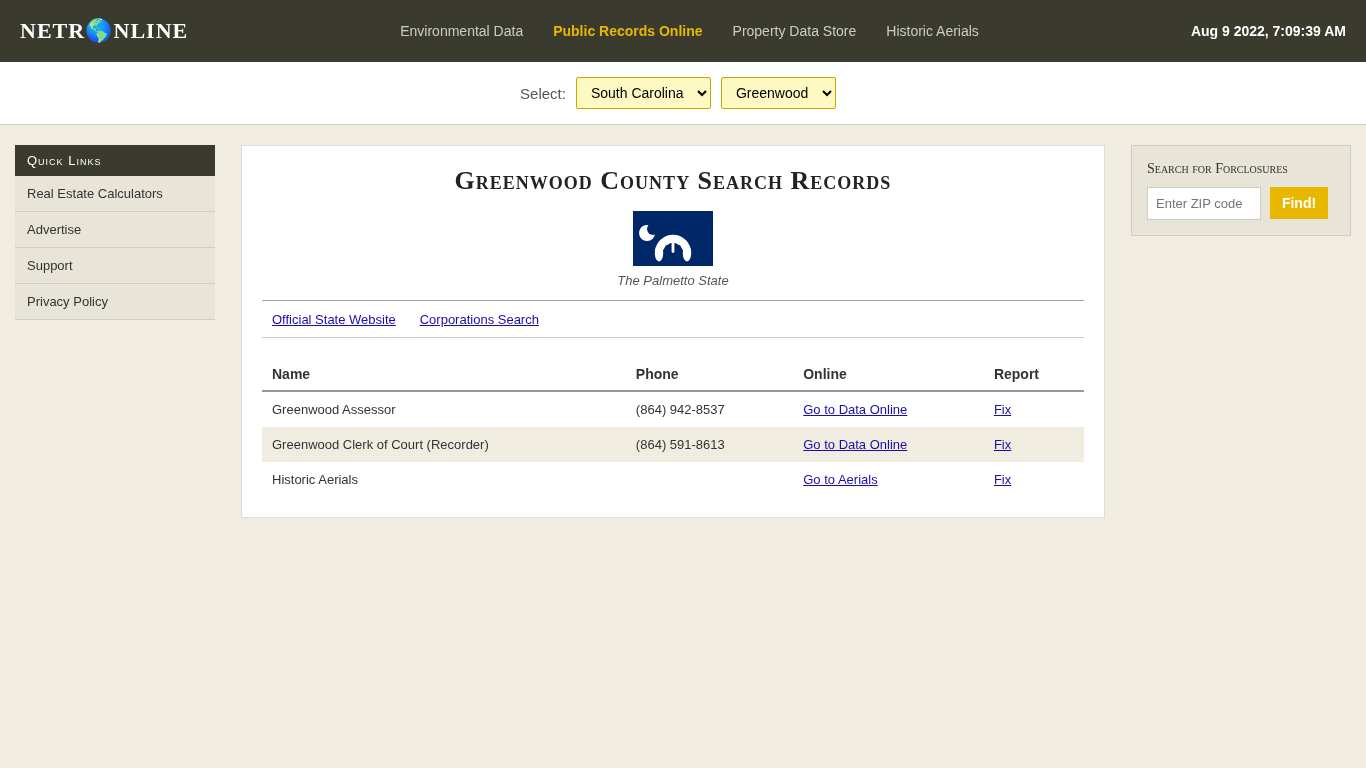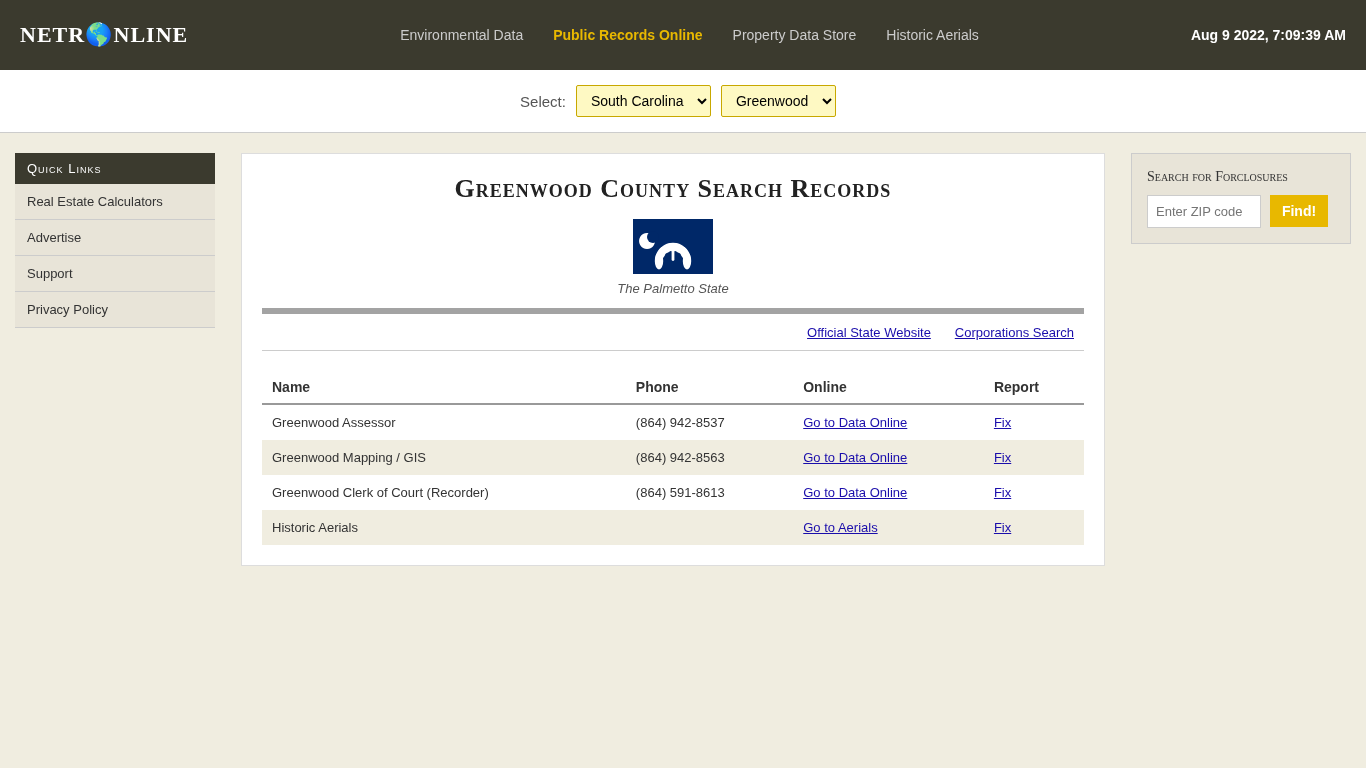--- a/index.html
+++ b/index.html
@@ -4,21 +4,21 @@
   <style>
     * { margin: 0; padding: 0; box-sizing: border-box; }
     body { font-family: Arial, sans-serif; font-size: 14px; background: #f0ede0; color: #333; }
 
     
     #header {
       background: #3b3a2e;
       display: flex;
       align-items: center;
       padding: 0 20px;
-      height: 70px;
+      height: 62px;
       justify-content: space-between;
     }
     #logo {
       color: #fff;
       font-size: 22px;
       font-weight: bold;
       font-family: Georgia, serif;
       letter-spacing: 1px;
     }
     #nav { display: flex; gap: 30px; align-items: center; }
@@ -109,23 +109,23 @@
       display: inline-block;
     }
     #flag-caption {
       font-style: italic;
       font-size: 13px;
       color: #555;
       margin-top: 4px;
     }
 
     #state-links {
-      text-align: right;
+      text-align: left;
       margin: 12px 0 20px;
-      border-top: 6px solid #a3a3a3;
+      border-top: 1px solid #a3a3a3;
       border-bottom: 1px solid #ccc;
       padding: 10px 0;
     }
     .state-link {
       color: #1a0dab;
       text-decoration: underline;
       font-size: 13px;
       margin: 0 10px;
       cursor: pointer;
     }
@@ -268,26 +268,20 @@
           <th>Name</th>
           <th>Phone</th>
           <th>Online</th>
           <th>Report</th>
         </tr>
       </thead>
       <tbody id="table-body">
           <tr>
             <td>Greenwood Assessor</td>
             <td>(864) 942-8537</td>
-            <td><a class="td-link" href="#">Go to Data Online</a></td>
-            <td><a class="td-link" href="#">Fix</a></td>
-          </tr>
-          <tr>
-            <td>Greenwood Mapping / GIS</td>
-            <td>(864) 942-8563</td>
             <td><a class="td-link" href="#">Go to Data Online</a></td>
             <td><a class="td-link" href="#">Fix</a></td>
           </tr>
           <tr>
             <td>Greenwood Clerk of Court (Recorder)</td>
             <td>(864) 591-8613</td>
             <td><a class="td-link" href="#">Go to Data Online</a></td>
             <td><a class="td-link" href="#">Fix</a></td>
           </tr>
           <tr>

